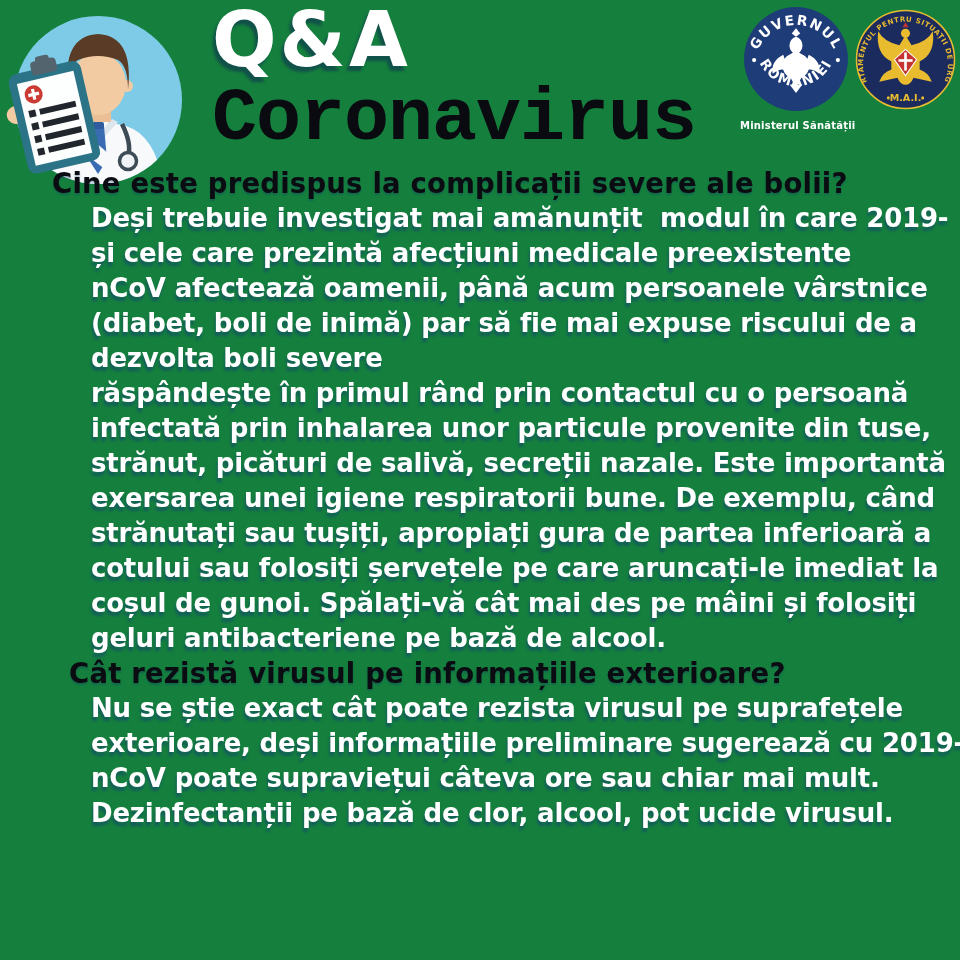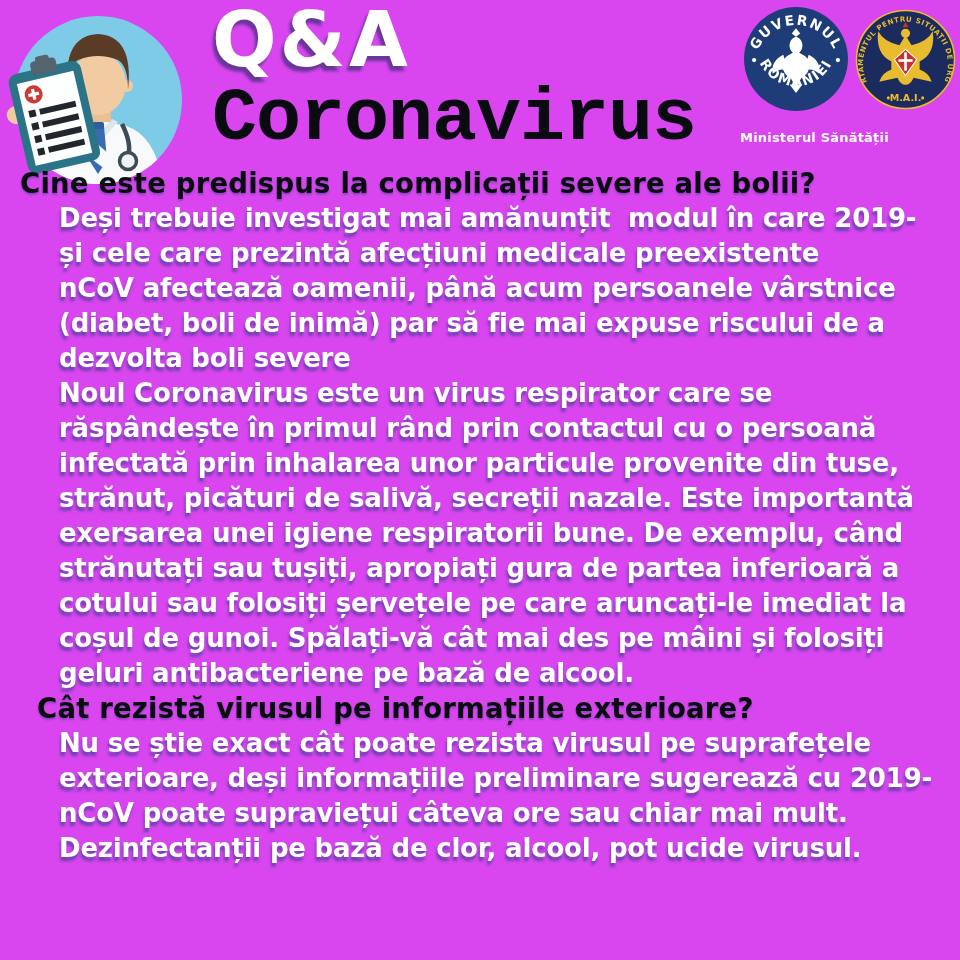--- a/index.html
+++ b/index.html
@@ -16,43 +16,43 @@
   .qa-title {
     font-size:76px; color:#ffffff; letter-spacing:3px;
     text-shadow:-3px 5px 3px rgba(13,42,84,0.55);
   }
   .main-title {
     font-size:75px; color:#0a0b10; margin-top:4px; letter-spacing:-1px;font-family:Liberation Mono, monospace;
   }
 
   .gov-block { position:absolute; left:740px; top:6px; width:112px; text-align:center; }
   .gov-logo { width:106px; height:106px; display:block; margin:0 auto; }
-  .gov-caption { font-size:13px; color:#ffffff; margin-top:18px; letter-spacing:0.2px; white-space:nowrap; }
+  .gov-caption { font-size:10px; color:#ffffff; margin-top:8px; letter-spacing:0.2px; white-space:nowrap; }
   .dsu-logo { position:absolute; left:855px; top:9px; width:101px; height:101px; }
 
   svg text { font-family:"DejaVu Sans", sans-serif; font-weight:bold; }
 
   
-  #qa-root { position:absolute; left:0; top:166px; width:960px; padding-left:20px; box-sizing:border-box; }
+  #qa-root { position:absolute; left:0; top:166px; width:960px; padding-left:52px; box-sizing:border-box; }
   .question {
     font-size:27.5px; line-height:35px; color:#0b0c11;
     letter-spacing:0.2px; white-space:pre;
     text-shadow:0 2px 2px rgba(18,58,108,0.35);
   }
   .answer-line {
     margin-left:39px; font-size:26px; line-height:35px; color:#ffffff;
     letter-spacing:-0.2px; white-space:pre;
     text-shadow:-1px 4px 3px rgba(16,62,116,0.55);
   }
   .qa-block:nth-child(3) > .question { margin-left:17px; }
 </style>
 </head>
 <body>
 
-<div class="canvas" style="background: #d946ef;">
+<div class="canvas" style="background: #15803d;">
 
   <svg class="avatar" viewBox="0 0 180 180" aria-hidden="true">
     <defs>
         <clipPath id="avClip">
           <circle cx="92" cy="90" r="84"></circle>
         </clipPath>
       </defs>
     <circle cx="92" cy="90" r="84" fill="#7ecbe8"></circle>
     <g clip-path="url(#avClip)">
 
@@ -157,21 +157,20 @@
   <main id="qa-root">
       <section class="qa-block">
         <div class="question">Cine este predispus la complicații severe ale bolii?</div>
         <div class="answer-line">Deși trebuie investigat mai amănunțit  modul în care 2019-</div>
         <div class="answer-line">și cele care prezintă afecțiuni medicale preexistente</div>
         <div class="answer-line">nCoV afectează oamenii, până acum persoanele vârstnice</div>
         <div class="answer-line">(diabet, boli de inimă) par să fie mai expuse riscului de a</div>
         <div class="answer-line">dezvolta boli severe</div>
       </section>
       <section class="qa-block">
-        <div class="answer-line">Noul Coronavirus este un virus respirator care se</div>
         <div class="answer-line">răspândește în primul rând prin contactul cu o persoană</div>
         <div class="answer-line">infectată prin inhalarea unor particule provenite din tuse,</div>
         <div class="answer-line">strănut, picături de salivă, secreții nazale. Este importantă</div>
         <div class="answer-line">exersarea unei igiene respiratorii bune. De exemplu, când</div>
         <div class="answer-line">strănutați sau tușiți, apropiați gura de partea inferioară a</div>
         <div class="answer-line">cotului sau folosiți șervețele pe care aruncați-le imediat la</div>
         <div class="answer-line">coșul de gunoi. Spălați-vă cât mai des pe mâini și folosiți</div>
         <div class="answer-line">geluri antibacteriene pe bază de alcool.</div>
       </section>
       <section class="qa-block">

